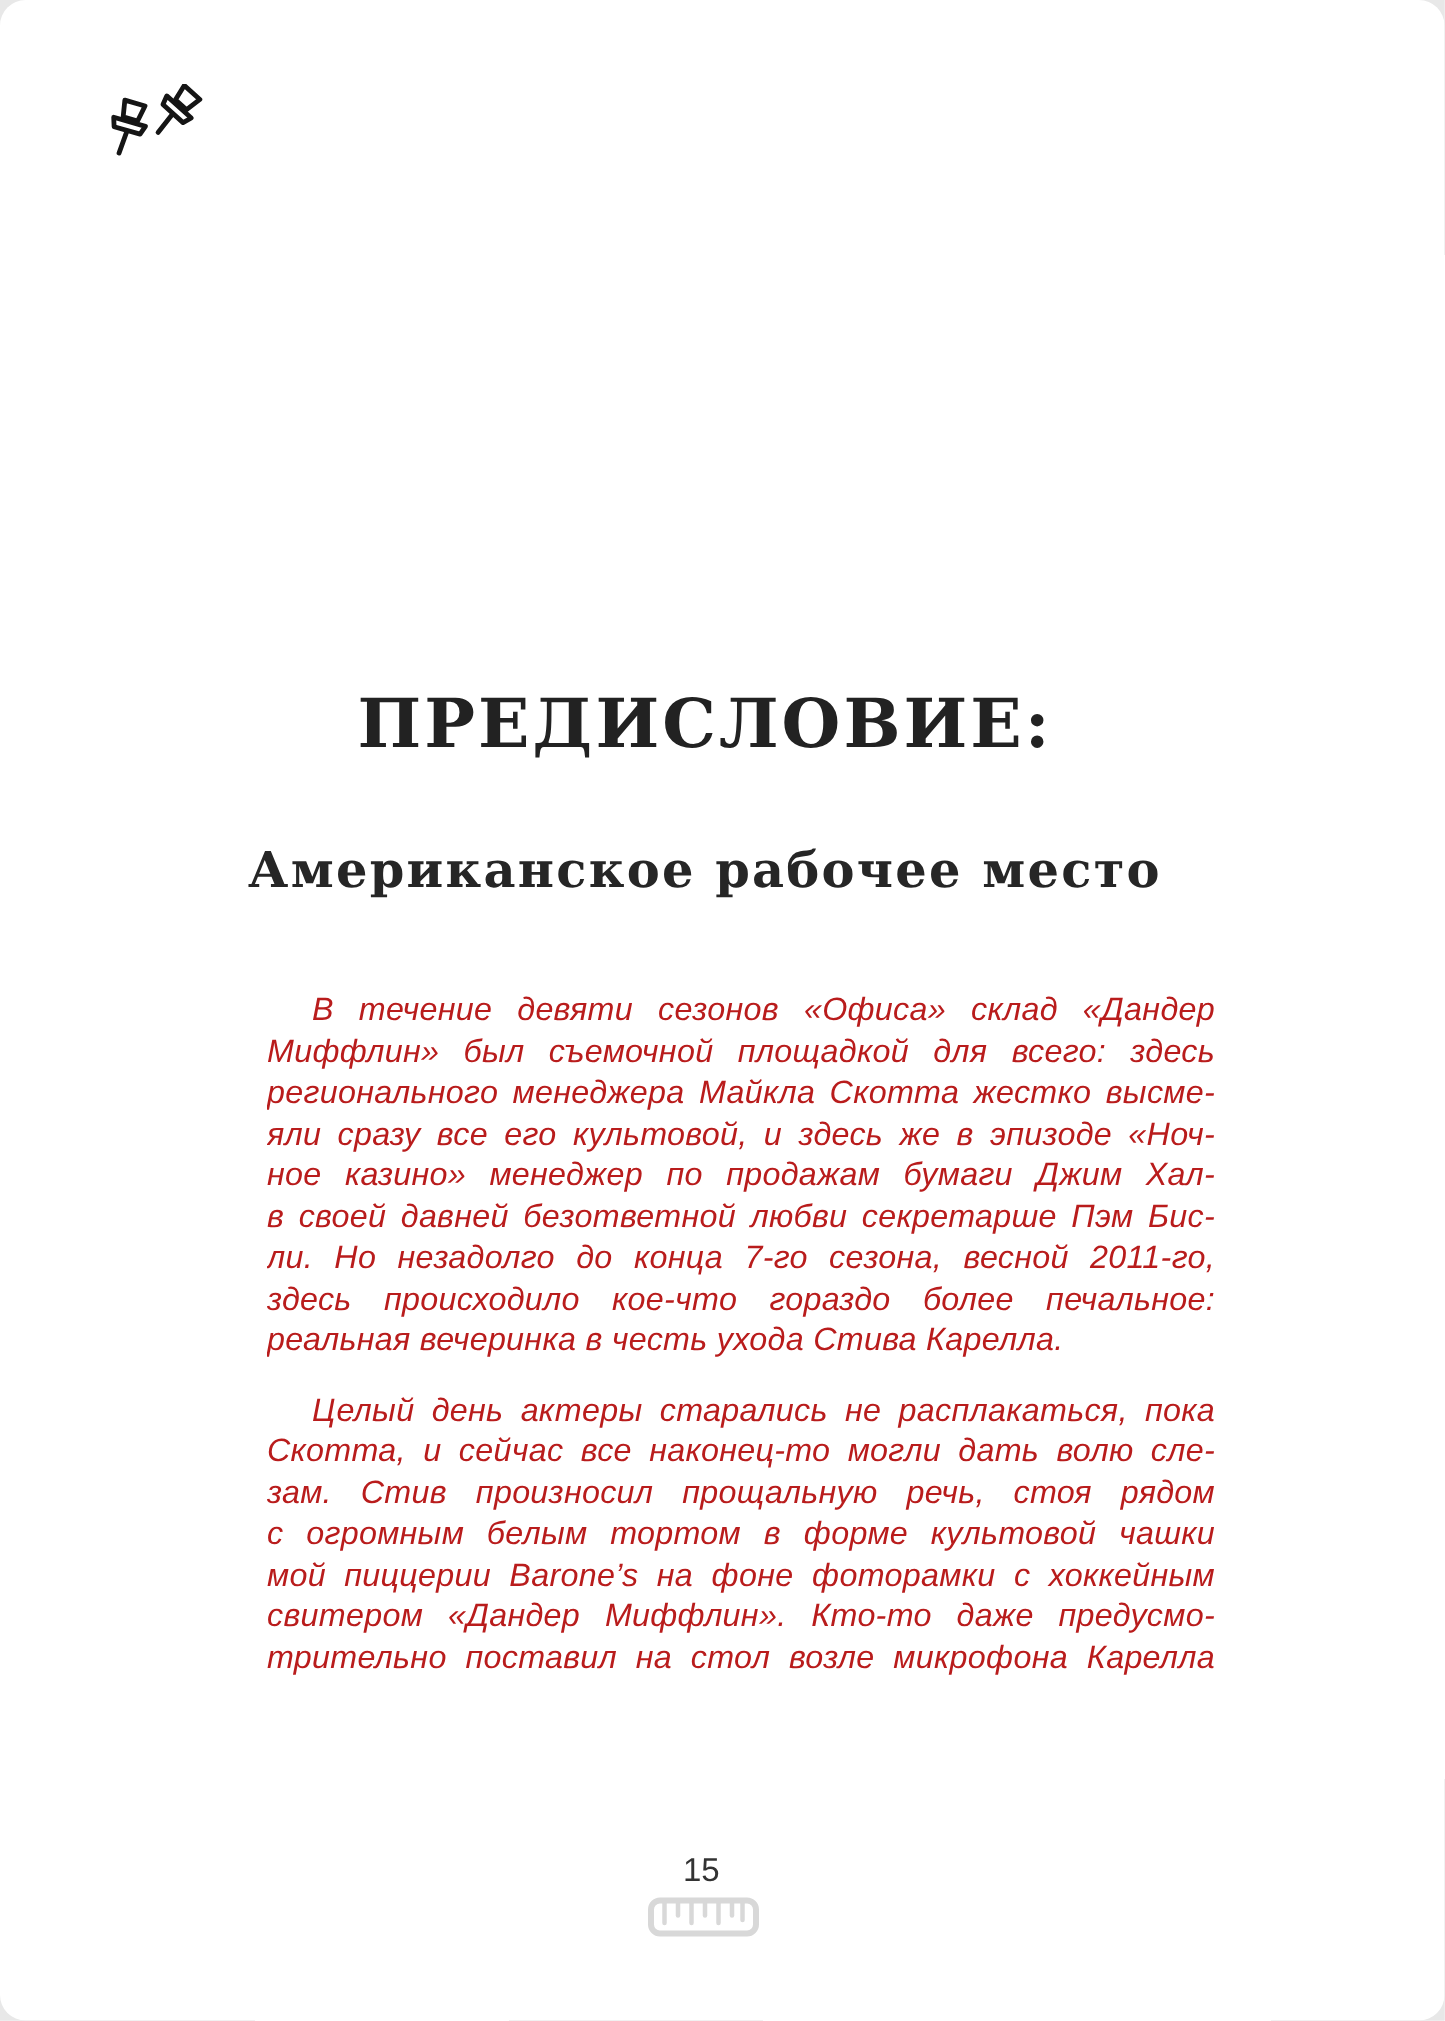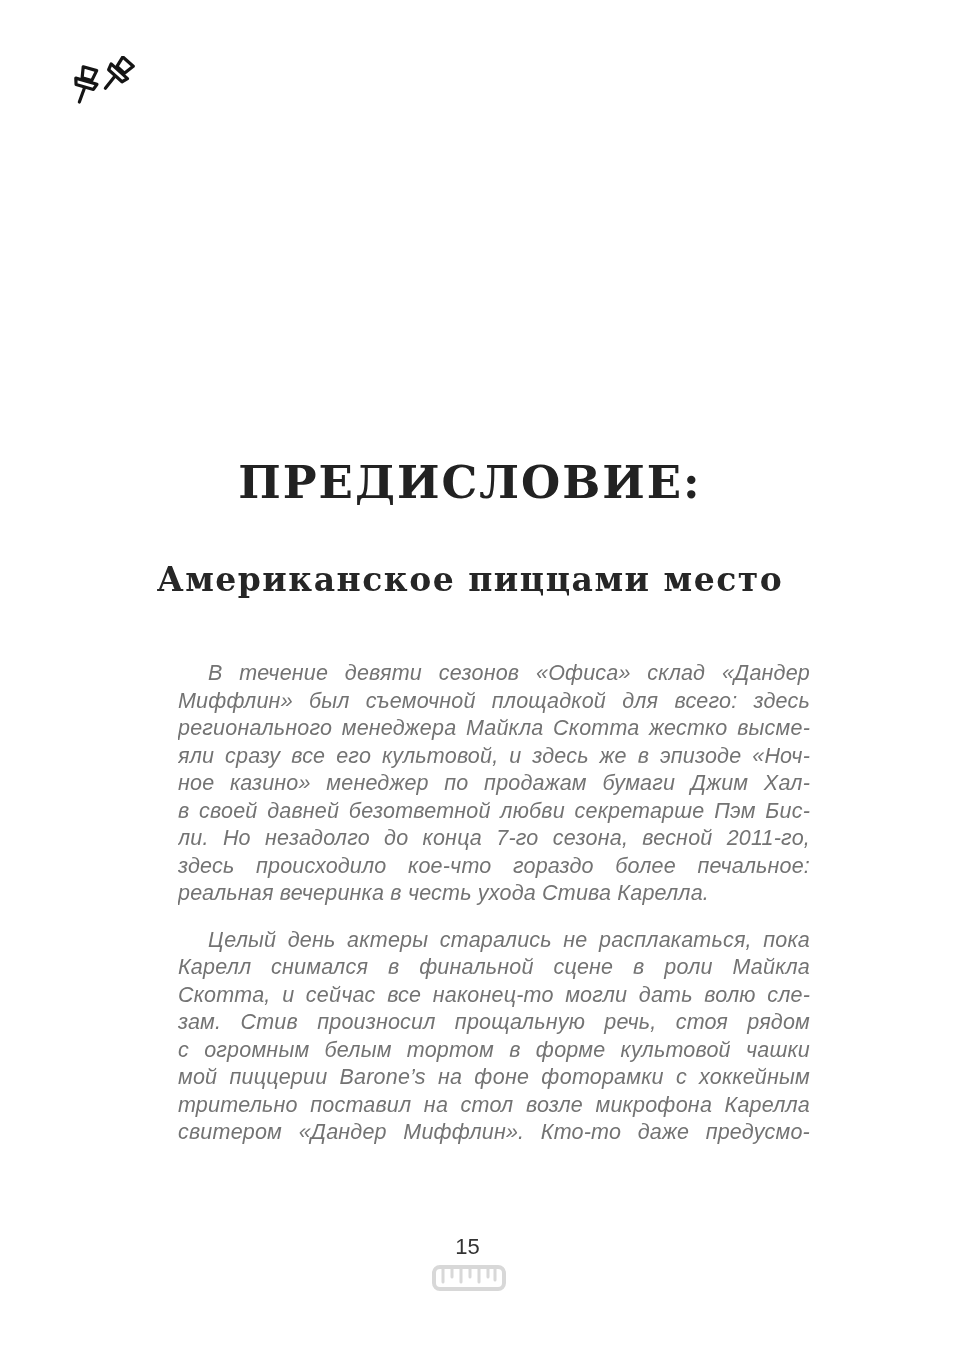--- a/index.html
+++ b/index.html
@@ -8,20 +8,21 @@
     background: #e8e8e8;
   }
   .page {
     position: relative;
     width: 963px;
     height: 1347px;
     margin: 0 auto;
     background: #ffffff;
     overflow: hidden;
     font-family: "Liberation Sans", sans-serif;
+    border-radius: 17px;
   }
   .pushpins {
     position: absolute;
     left: 60px;
     top: 56px;
     width: 80px;
     height: 64px;
   }
   .title {
     position: absolute;
@@ -49,21 +50,21 @@
   }
   .body-text {
     position: absolute;
     left: 178px;
     width: 632px;
     top: 660px;
     font-style: italic;
     font-weight: 300;
     font-size: 21.5px;
     line-height: 27.5px;
-    color: #737373;
+    color: #b91c1c;
     letter-spacing: 0.2px;
   }
   .paragraph { margin: 0 0 19px 0; }
   .line {
     text-align: justify;
     text-align-last: justify;
     height: 27.5px;
     overflow: hidden;
     white-space: nowrap;
   }
@@ -102,43 +103,42 @@
       <g transform="translate(56,19) rotate(42)">
         <path d="M -7,-18 L 7,-18 L 5,-7 L -5,-7 Z"></path>
         <path d="M -11,-5 L 11,-5 L 9,1 L -9,1 Z"></path>
         <path d="M 0,2 L 1,17"></path>
       </g>
     </g>
   </svg>
 
   <div class="title">ПРЕДИСЛОВИЕ:</div>
 
-  <div class="subtitle">Американское пиццами место</div>
+  <div class="subtitle">Американское рабочее место</div>
 
   <div class="body-text">
       <div class="paragraph">
         <div class="line first">В течение девяти сезонов «Офиса» склад «Дандер</div>
         <div class="line">Миффлин» был съемочной площадкой для всего: здесь</div>
         <div class="line">регионального менеджера Майкла Скотта жестко высме-</div>
         <div class="line">яли сразу все его культовой, и здесь же в эпизоде «Ноч-</div>
         <div class="line">ное казино» менеджер по продажам бумаги Джим Хал-</div>
         <div class="line">в своей давней безответной любви секретарше Пэм Бис-</div>
         <div class="line">ли. Но незадолго до конца 7-го сезона, весной 2011-го,</div>
         <div class="line">здесь происходило кое-что гораздо более печальное:</div>
         <div class="line lastfree">реальная вечеринка в честь ухода Стива Карелла.</div>
       </div>
       <div class="paragraph">
         <div class="line first">Целый день актеры старались не расплакаться, пока</div>
-        <div class="line">Карелл снимался в финальной сцене в роли Майкла</div>
         <div class="line">Скотта, и сейчас все наконец-то могли дать волю сле-</div>
         <div class="line">зам. Стив произносил прощальную речь, стоя рядом</div>
         <div class="line">с огромным белым тортом в форме культовой чашки</div>
         <div class="line">мой пиццерии Barone’s на фоне фоторамки с хоккейным</div>
+        <div class="line">свитером «Дандер Миффлин». Кто-то даже предусмо-</div>
         <div class="line">трительно поставил на стол возле микрофона Карелла</div>
-        <div class="line">свитером «Дандер Миффлин». Кто-то даже предусмо-</div>
       </div>
     </div>
 
   <div class="footer-number">15</div>
 
   <svg class="ruler" viewBox="0 0 76 32" xmlns="http://www.w3.org/2000/svg">
     <g stroke="#d8d8d8" fill="none" stroke-linecap="round">
       <rect x="3" y="5" width="70" height="22" rx="6" stroke-width="4"></rect>
       <line x1="12" y1="7" x2="12" y2="20" stroke-width="3"></line>
       <line x1="21" y1="7" x2="21" y2="15" stroke-width="3"></line>

